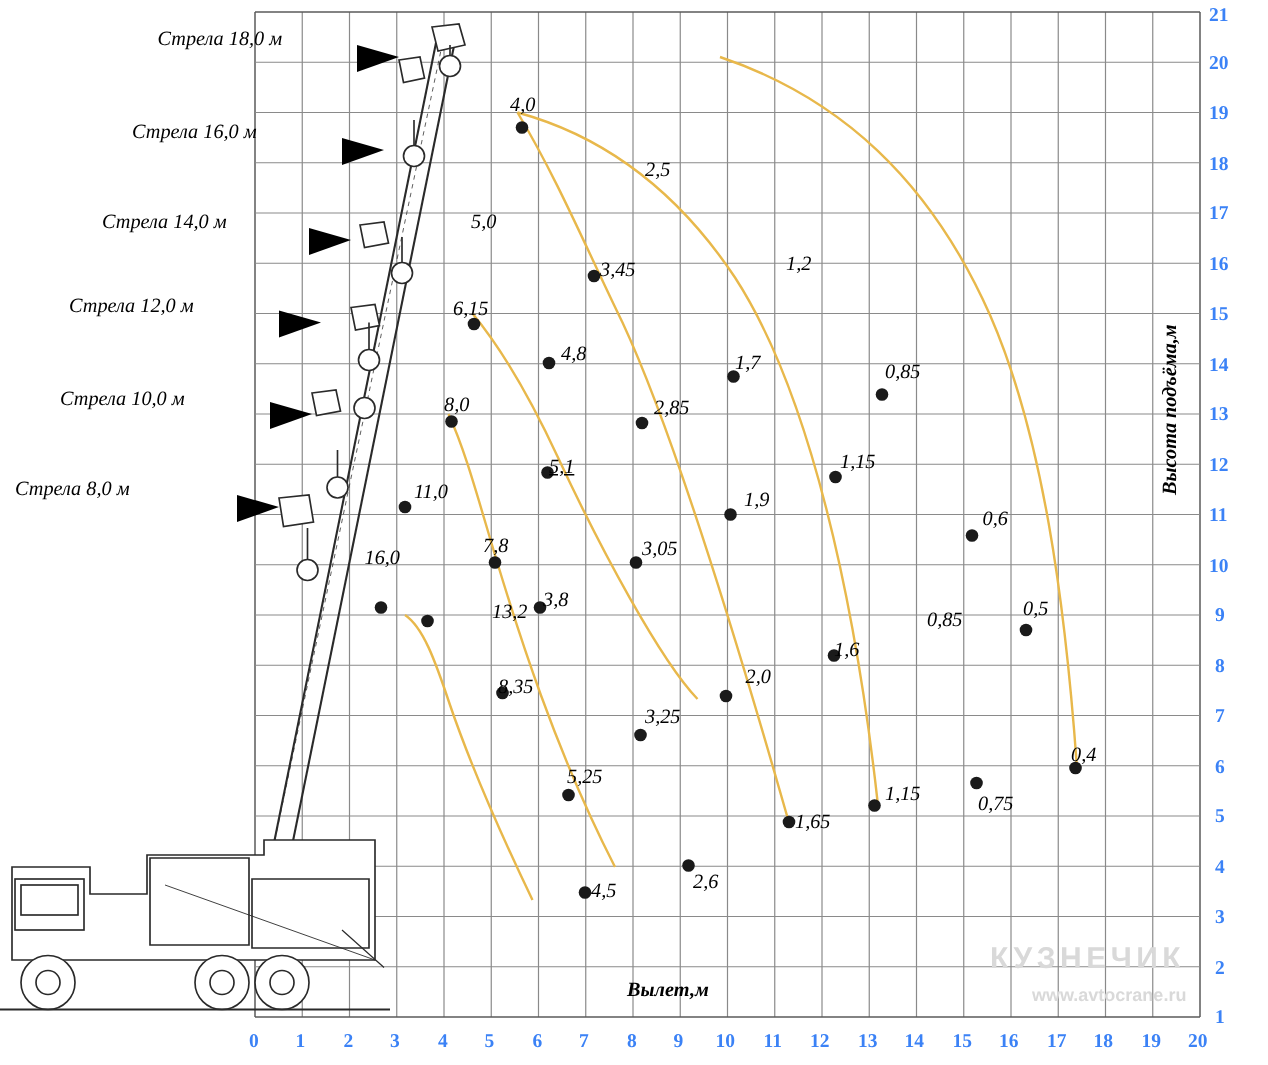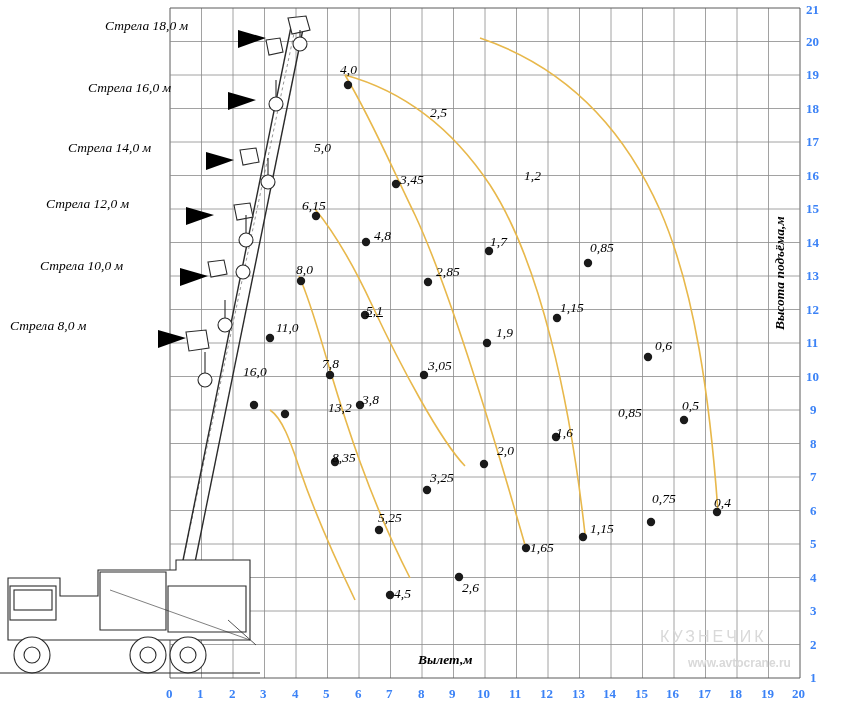--- a/index.html
+++ b/index.html
@@ -73,21 +73,21 @@
     font-weight:bold;
     font-family:"Liberation Serif", serif;
   }
   .wm{
     position:absolute;
     color:#d9d9d9;
     font-family:"Liberation Sans", sans-serif;
     white-space:nowrap;
     font-weight:bold;
   }
-  #wm1{left:660px;top:628px;font-size:16px;letter-spacing:3px;font-weight:normal;}
+  #wm1{left:660px;top:628px;font-size:20px;letter-spacing:3px;font-weight:bold;}
   #wm2{left:688px;top:656px;font-size:12px;}
 </style>
 </head>
 <body>
 
 <div id="stage">
 
   <svg class="layer" viewBox="0 0 845 710">
     <g>
 
@@ -277,21 +277,21 @@
   <div class="val" style="left:243px;top:364px;">16,0</div>
   <div class="val" style="left:284px;top:400px;margin-left:44px;">13,2</div>
   <div class="val" style="left:362px;top:392px;">3,8</div>
   <div class="val" style="left:556px;top:425px;">1,6</div>
   <div class="val" style="left:332px;top:450px;">8,35</div>
   <div class="val" style="left:497px;top:443px;">2,0</div>
   <div class="val" style="left:430px;top:470px;">3,25</div>
   <div class="val" style="left:378px;top:510px;">5,25</div>
   <div class="val" style="left:530px;top:540px;">1,65</div>
   <div class="val" style="left:590px;top:521px;">1,15</div>
-  <div class="val" style="left:652px;top:491px;">0,75</div>
+  <div class="val" style="left:652px;top:528px;">0,75</div>
   <div class="val" style="left:714px;top:495px;">0,4</div>
   <div class="val" style="left:394px;top:586px;">4,5</div>
   <div class="val" style="left:462px;top:564px;margin-top:16px;">2,6</div>
 
   <div class="axnum" style="left:166px;top:686px;">0</div>
   <div class="axnum" style="left:197px;top:686px;">1</div>
   <div class="axnum" style="left:229px;top:686px;">2</div>
   <div class="axnum" style="left:260px;top:686px;">3</div>
   <div class="axnum" style="left:292px;top:686px;">4</div>
   <div class="axnum" style="left:323px;top:686px;">5</div>

